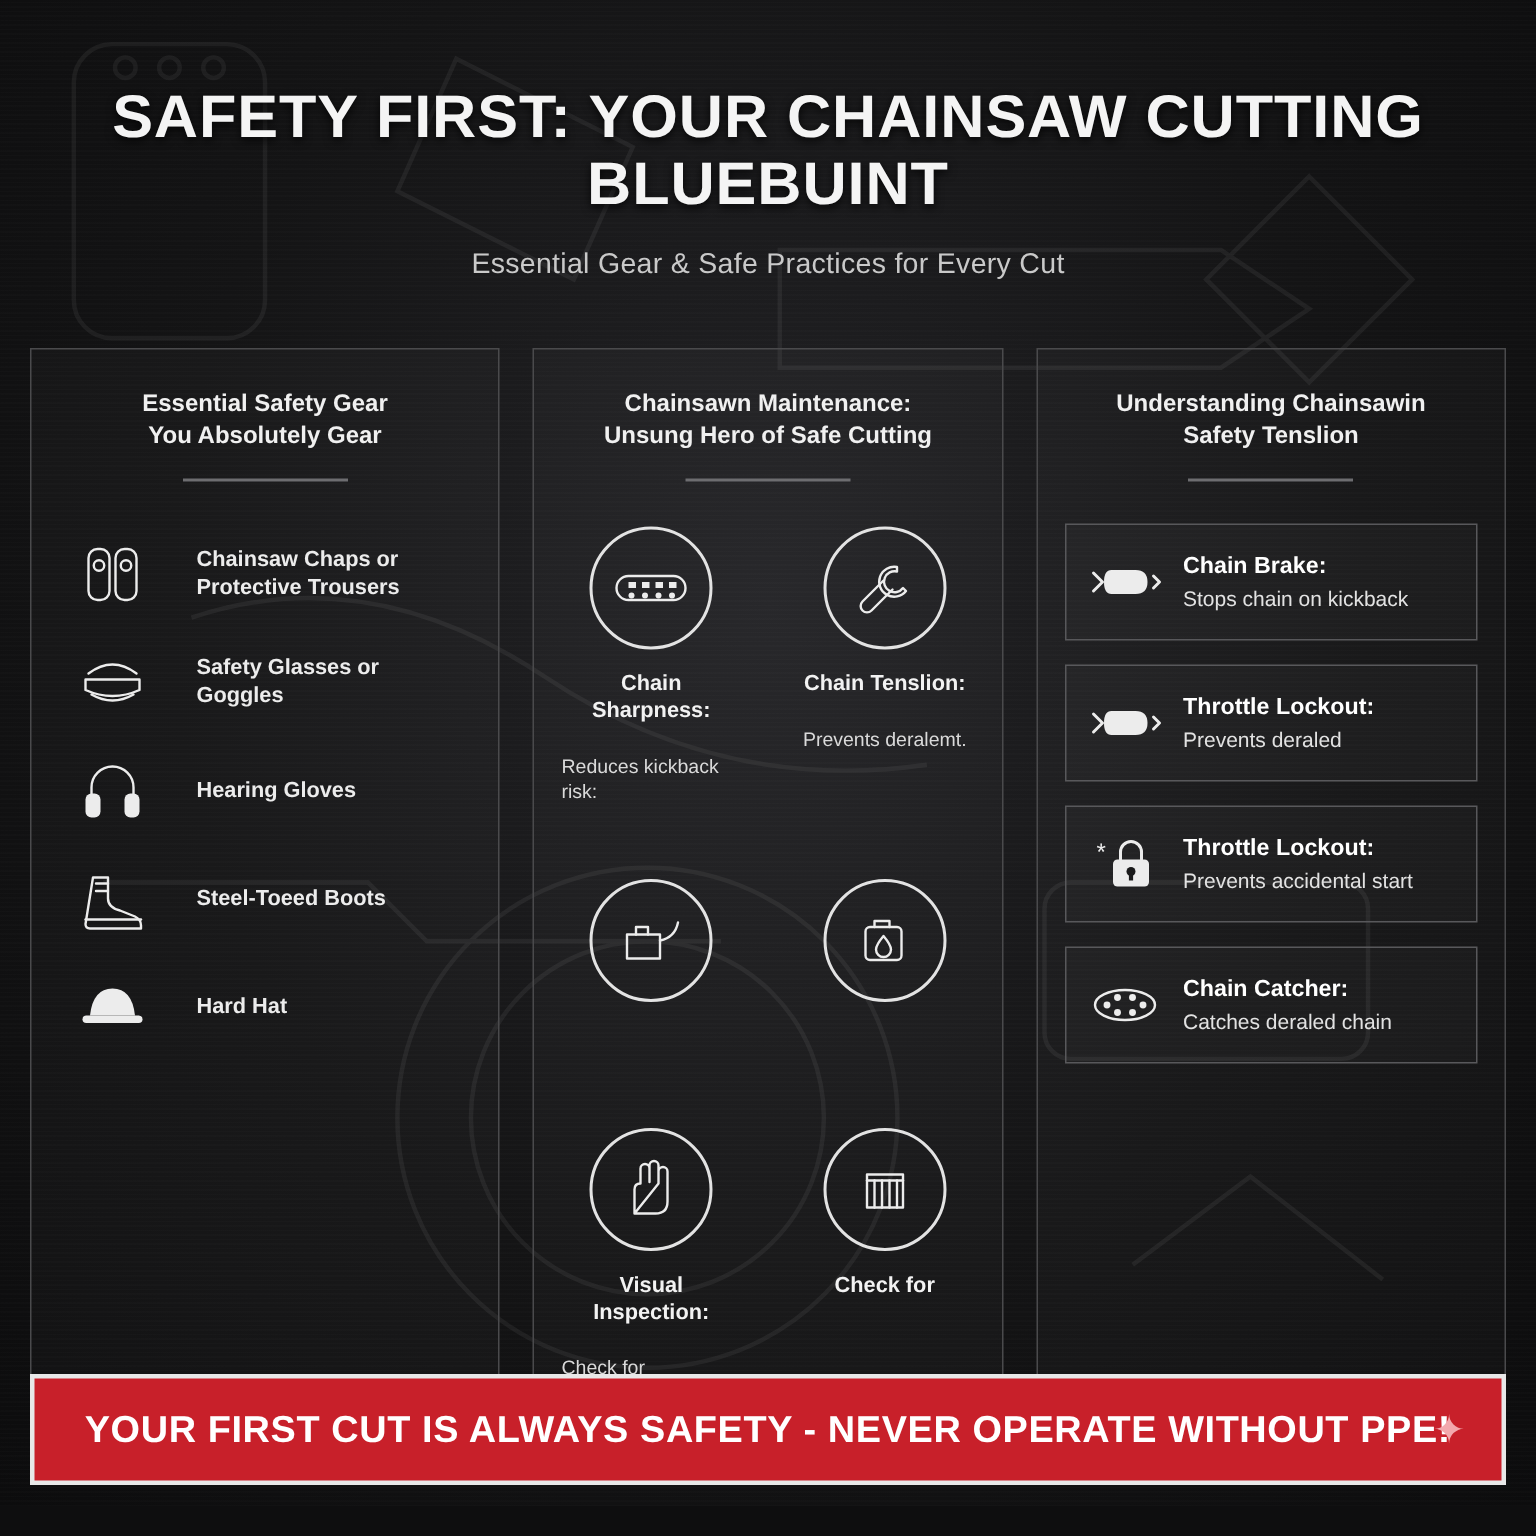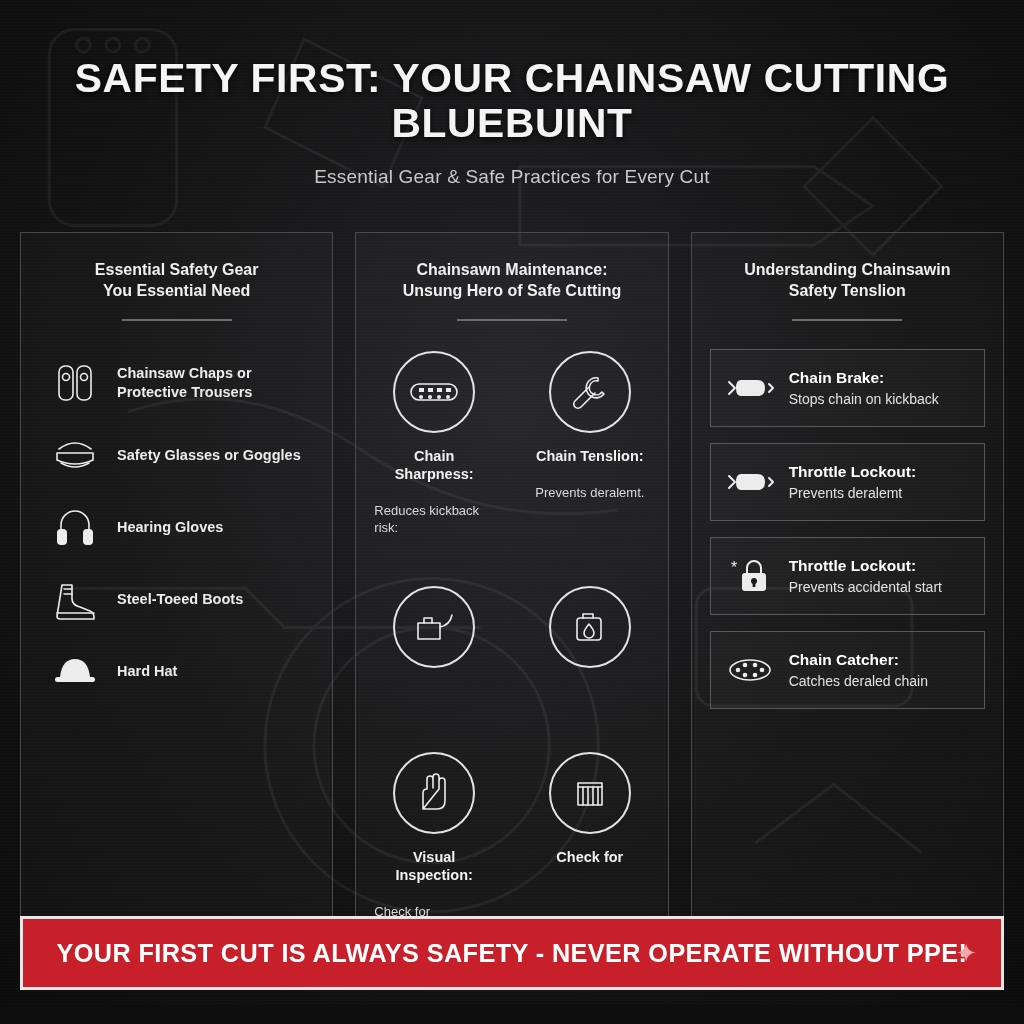--- a/index.html
+++ b/index.html
@@ -91,21 +91,21 @@
     height: 2px;
     background: #6d6d70;
     margin: 18px auto 0 auto;
   }
 
   
   .gear-list { margin-top: 26px; }
   .gear-item {
     display: flex;
     align-items: center;
-    gap: 14px;
+    gap: 28px;
     padding: 11px 4px 11px 8px;
   }
   .gear-ico {
     flex: 0 0 56px;
     width: 56px;
     height: 50px;
     display: flex;
     align-items: center;
     justify-content: center;
   }
@@ -253,21 +253,21 @@
   <header class="poster-head">
     <h1 class="title">SAFETY FIRST: YOUR CHAINSAW CUTTING BLUEBUINT</h1>
     <p class="subtitle">Essential Gear &amp; Safe Practices for Every Cut</p>
   </header>
 
   <div class="columns">
 
     <section class="panel">
       <h2 class="panel-title">
         <span>Essential Safety Gear</span><br>
-        <span>You Essential Need</span>
+        <span>You Absolutely Gear</span>
       </h2>
       <div class="panel-rule"></div>
 
       <div class="gear-list">
 
         <div class="gear-item">
           <span class="gear-ico">
             <svg width="46" height="46" viewBox="0 0 46 46">
               <rect class="stroke-thin" x="7" y="6" width="14" height="34" rx="6"></rect>
               <rect class="stroke-thin" x="25" y="6" width="14" height="34" rx="6"></rect>
@@ -437,21 +437,21 @@
         <div class="feature-card">
           <span class="feature-ico">
             <svg width="50" height="40" viewBox="0 0 50 40">
               <path class="fill-w" d="M16 12 h16 q8 0 8 8 t-8 8 h-16 q-5 0 -5 -8 t5 -8 z"></path>
               <path class="stroke" d="M4 14 l6 6 -6 6" stroke-width="2.4"></path>
               <path class="stroke" d="M44 16 l4 4 -4 4" stroke-width="2"></path>
             </svg>
           </span>
           <div class="feature-text">
             <div class="feature-title">Throttle Lockout:</div>
-            <div class="feature-desc">Prevents deralemt</div>
+            <div class="feature-desc">Prevents deraled</div>
           </div>
         </div>
 
         <div class="feature-card">
           <span class="feature-ico">
             <svg width="50" height="42" viewBox="0 0 50 42">
               <text x="6" y="18" class="fill-w" font-size="16" font-family="Liberation Sans, sans-serif">*</text>
               <path class="stroke" d="M22 18 v-5 a7 7 0 0 1 14 0 v5" stroke-width="2.6"></path>
               <rect class="fill-w" x="17" y="18" width="24" height="18" rx="3"></rect>
               <circle cx="29" cy="26" r="3" fill="#1a1a1b"></circle>

